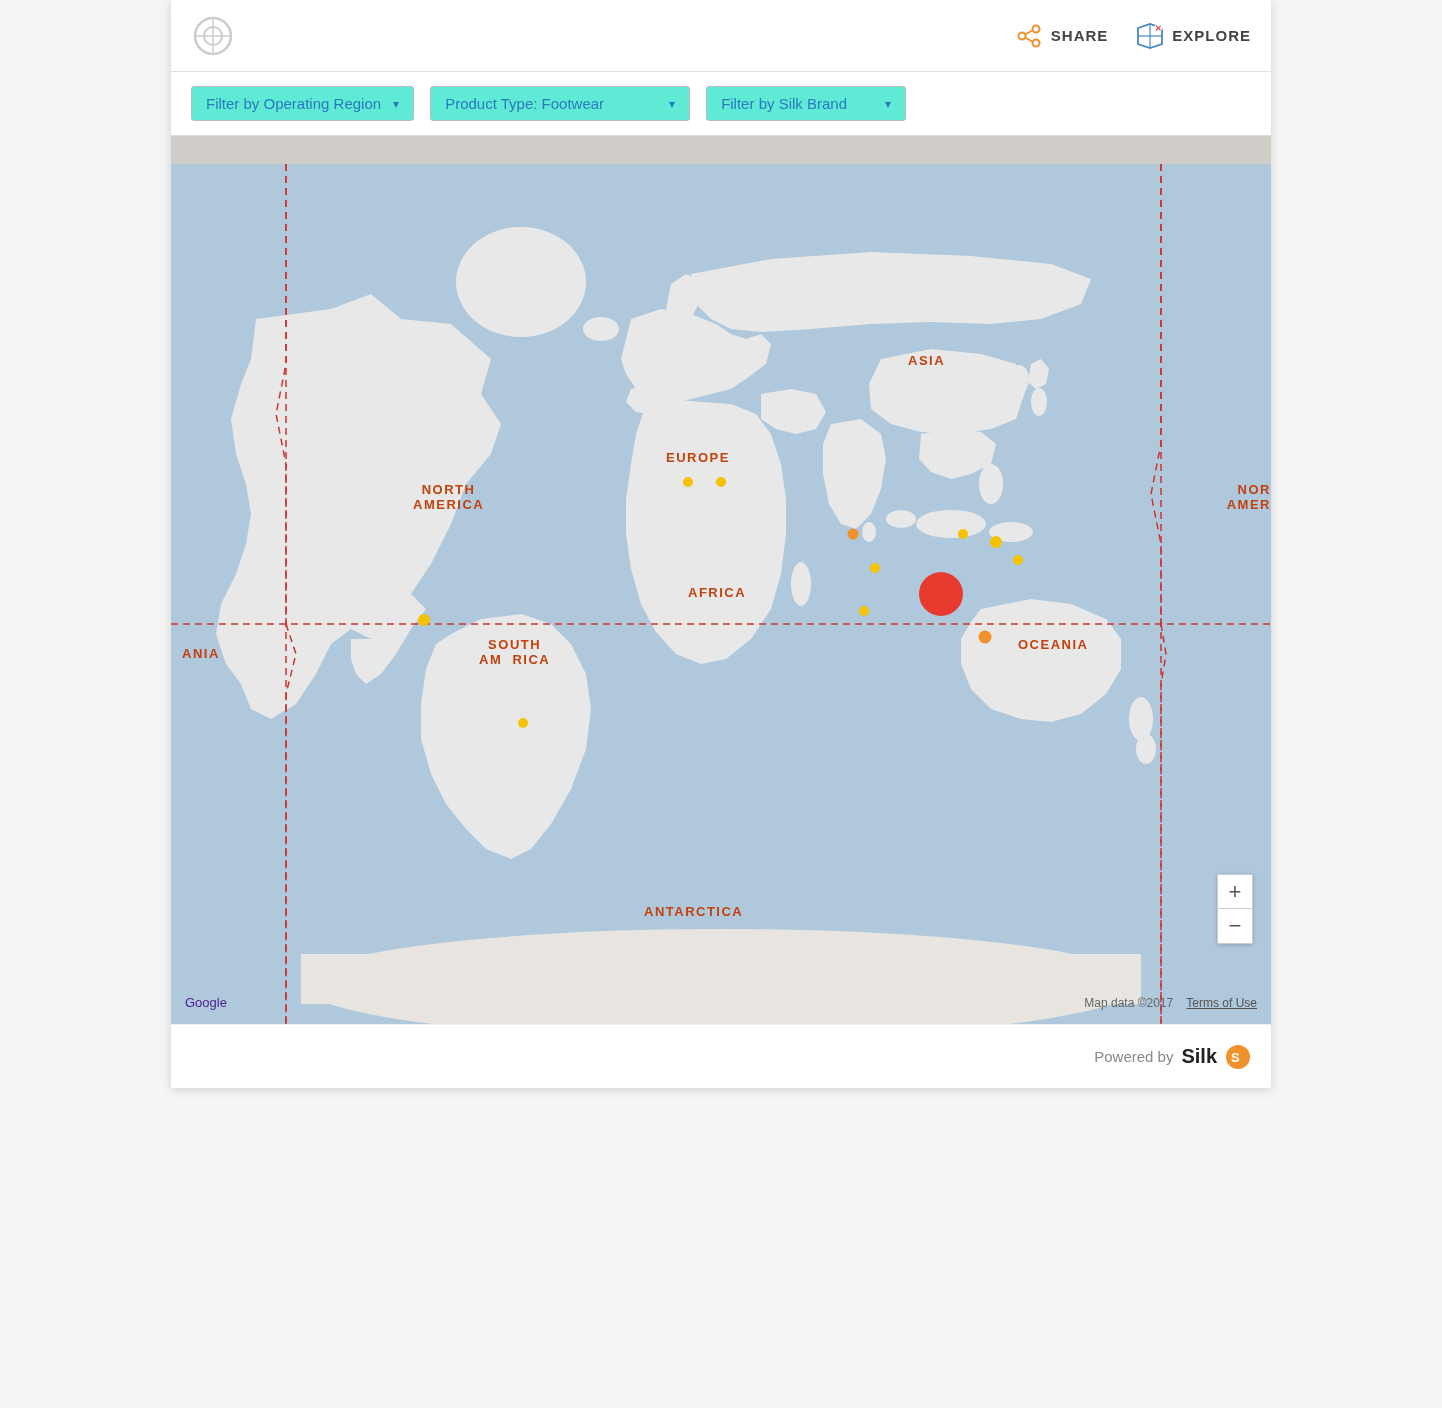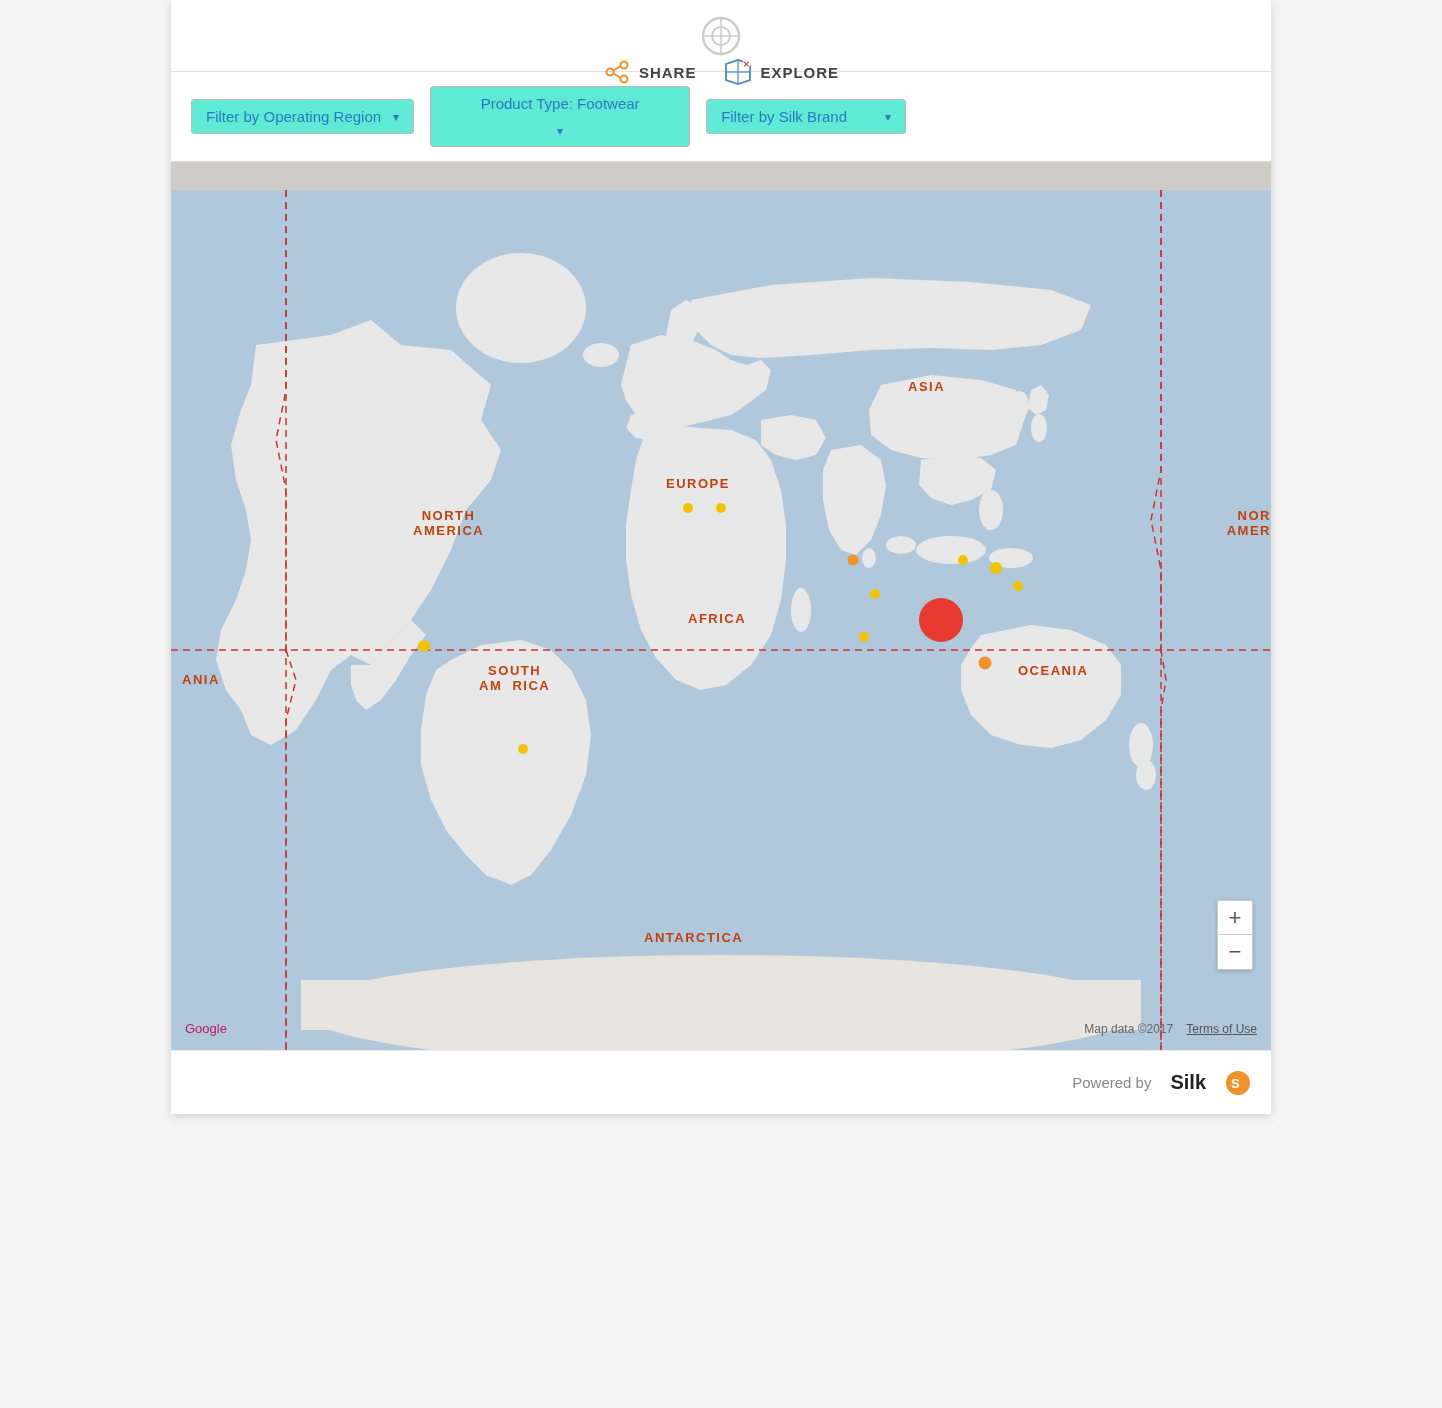--- a/index.html
+++ b/index.html
@@ -19,21 +19,20 @@
 
     
     .header {
       display: flex;
       align-items: center;
       justify-content: space-between;
       padding: 14px 20px;
       background: #fff;
       border-bottom: 1px solid #e0e0e0;
       height: 72px;
-      flex-direction: column;
     }
 
     .logo-area {
       display: flex;
       align-items: center;
     }
 
     .logo-icon {
       width: 44px;
       height: 44px;
@@ -83,21 +82,20 @@
       cursor: pointer;
       font-size: 15px;
       color: #2a7abf;
       background: #5eead4;
       gap: 12px;
       min-width: 200px;
     }
 
     .filter-dropdown.wide {
       min-width: 260px;
-      flex-direction: column;
     }
 
     .dropdown-arrow {
       font-size: 12px;
       color: #2a7abf;
     }
 
     
     .map-container {
       position: relative;
@@ -162,21 +160,21 @@
     .zoom-btn:first-child {
       border-bottom: 1px solid #ccc;
     }
 
     
     .google-watermark {
       position: absolute;
       bottom: 14px;
       left: 14px;
       font-size: 13px;
-      color: #be185d;
+      color: #4c1d95;
       font-weight: 400;
     }
 
     .map-footer-text {
       position: absolute;
       bottom: 14px;
       right: 14px;
       font-size: 12px;
       color: #666;
     }
@@ -187,21 +185,21 @@
     }
 
     
     .page-footer {
       display: flex;
       justify-content: flex-end;
       align-items: center;
       padding: 16px 20px;
       background: #fff;
       border-top: 1px solid #eee;
-      gap: 19px;
+      gap: 8px;
       height: 64px;
     }
 
     .footer-powered-text {
       font-size: 15px;
       color: #888;
     }
 
     .footer-silk-text {
       font-size: 20px;

